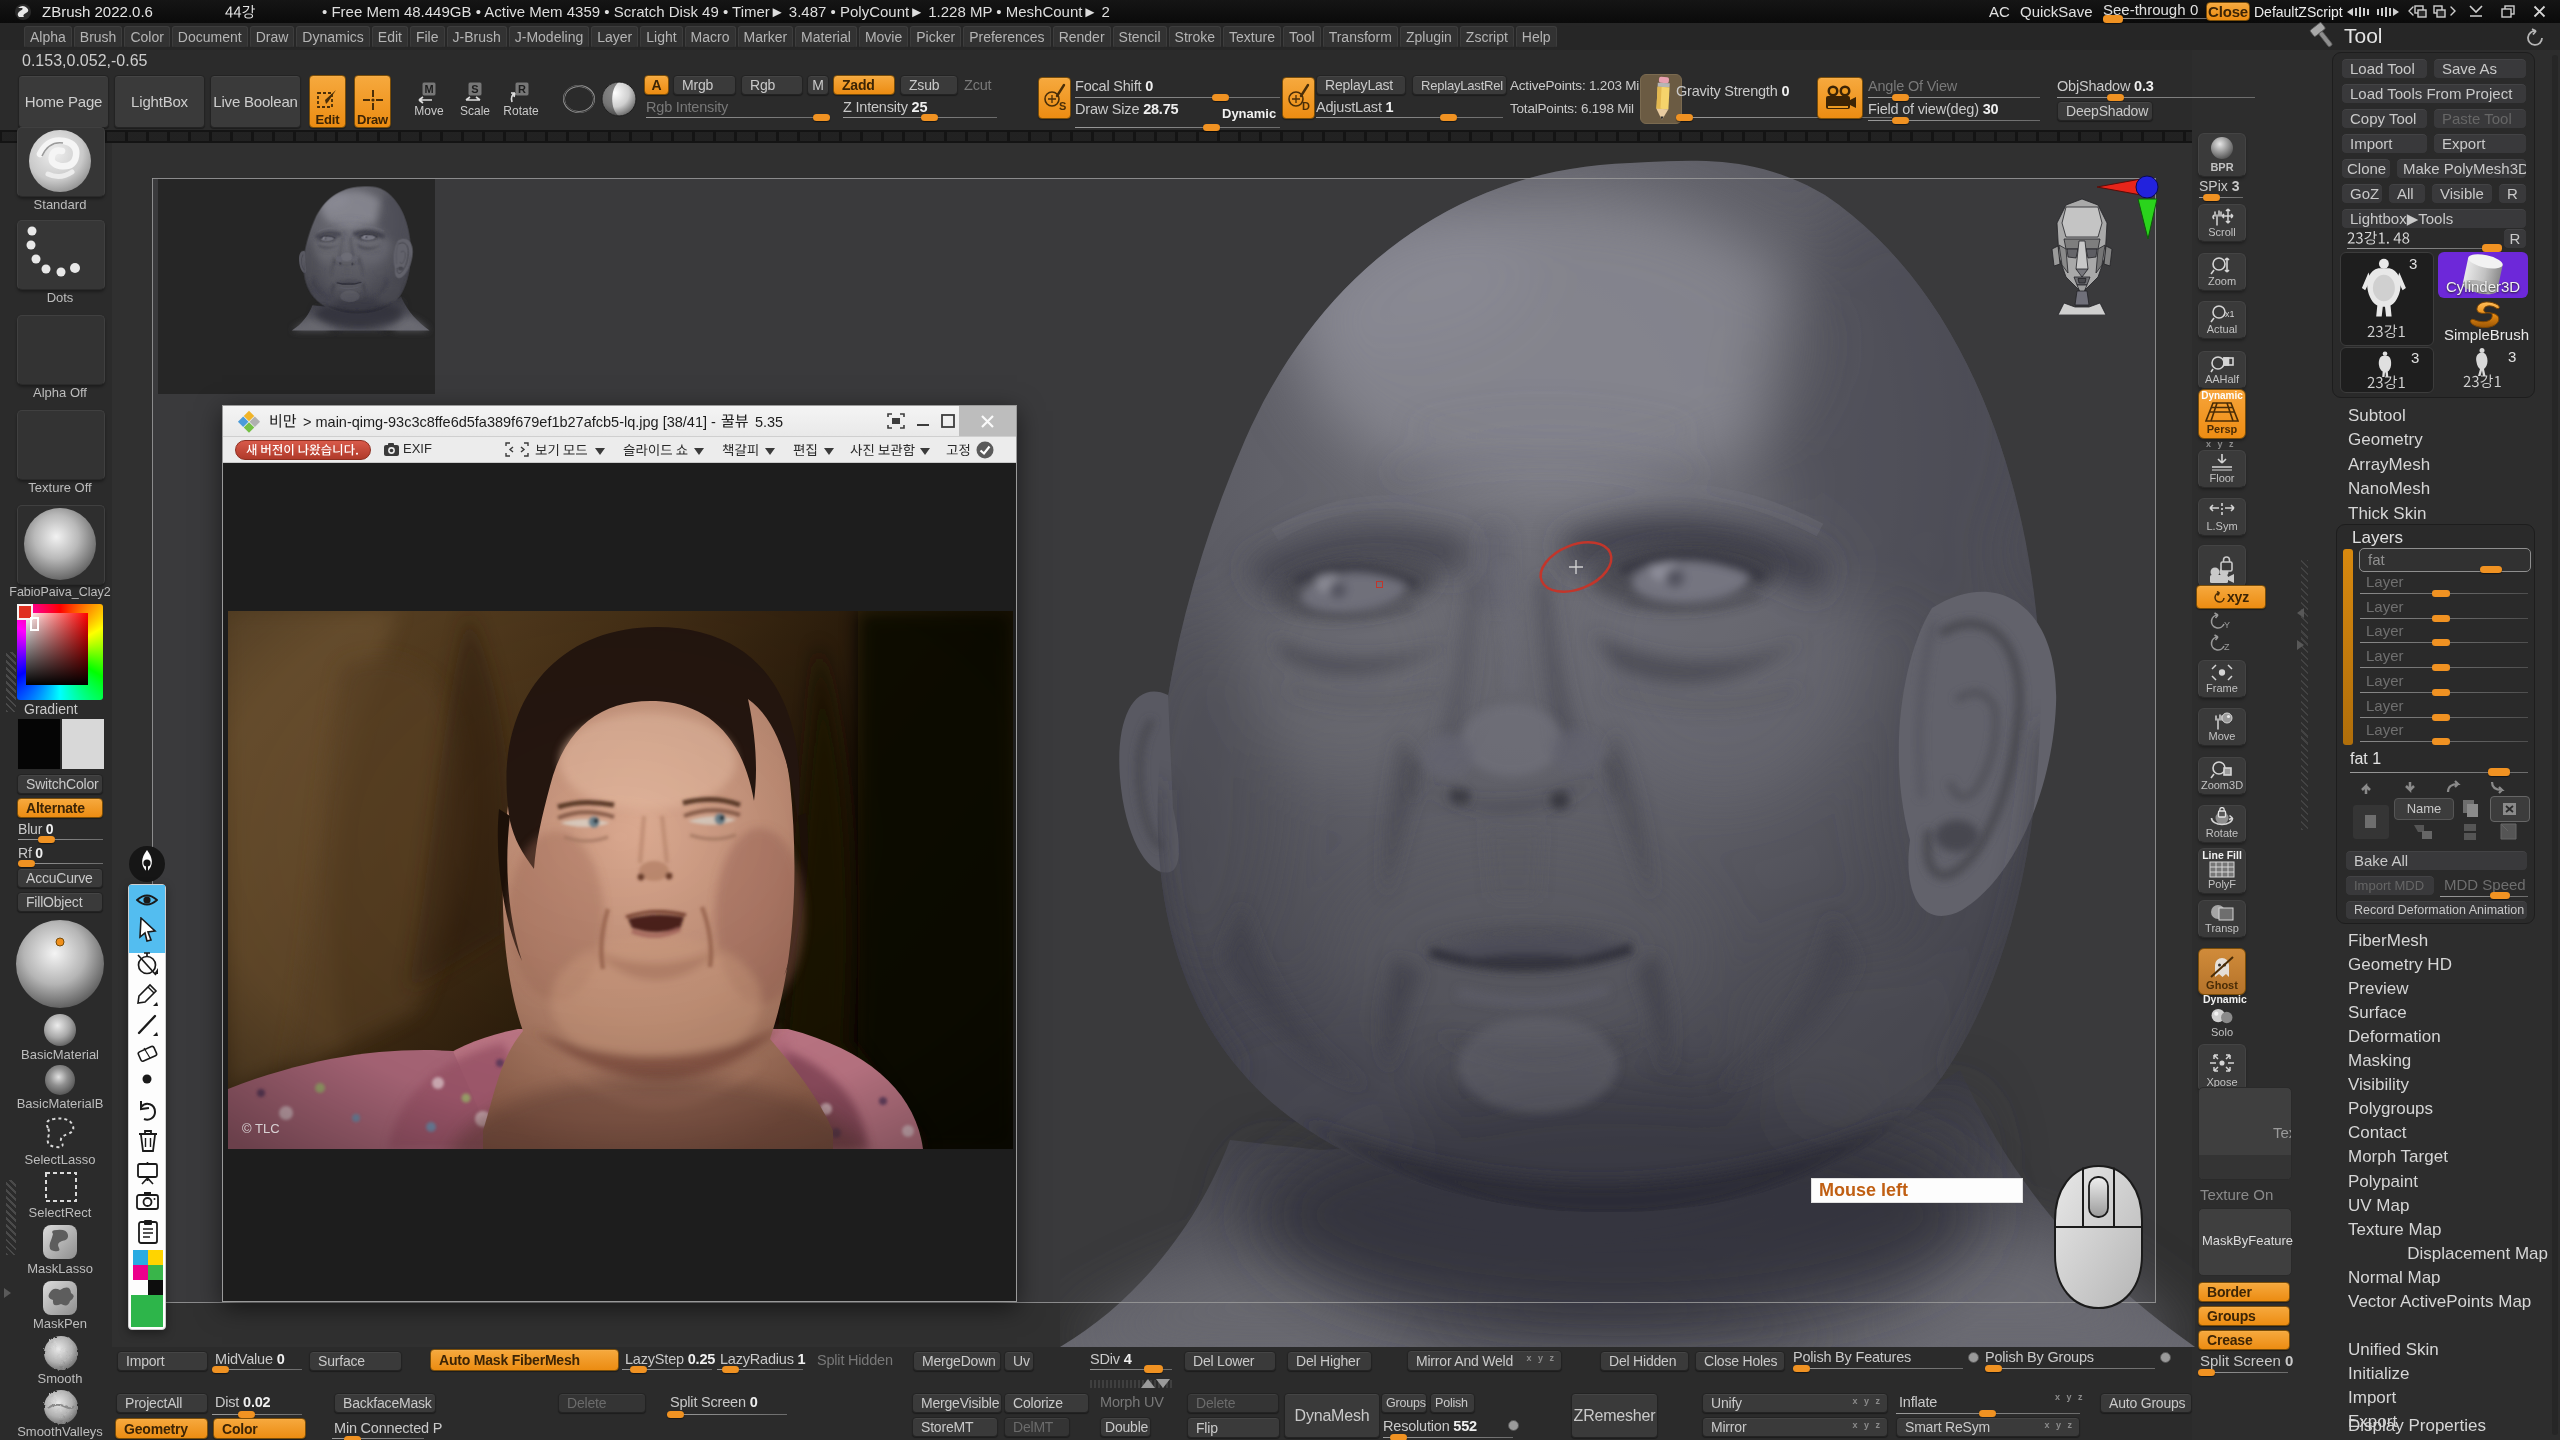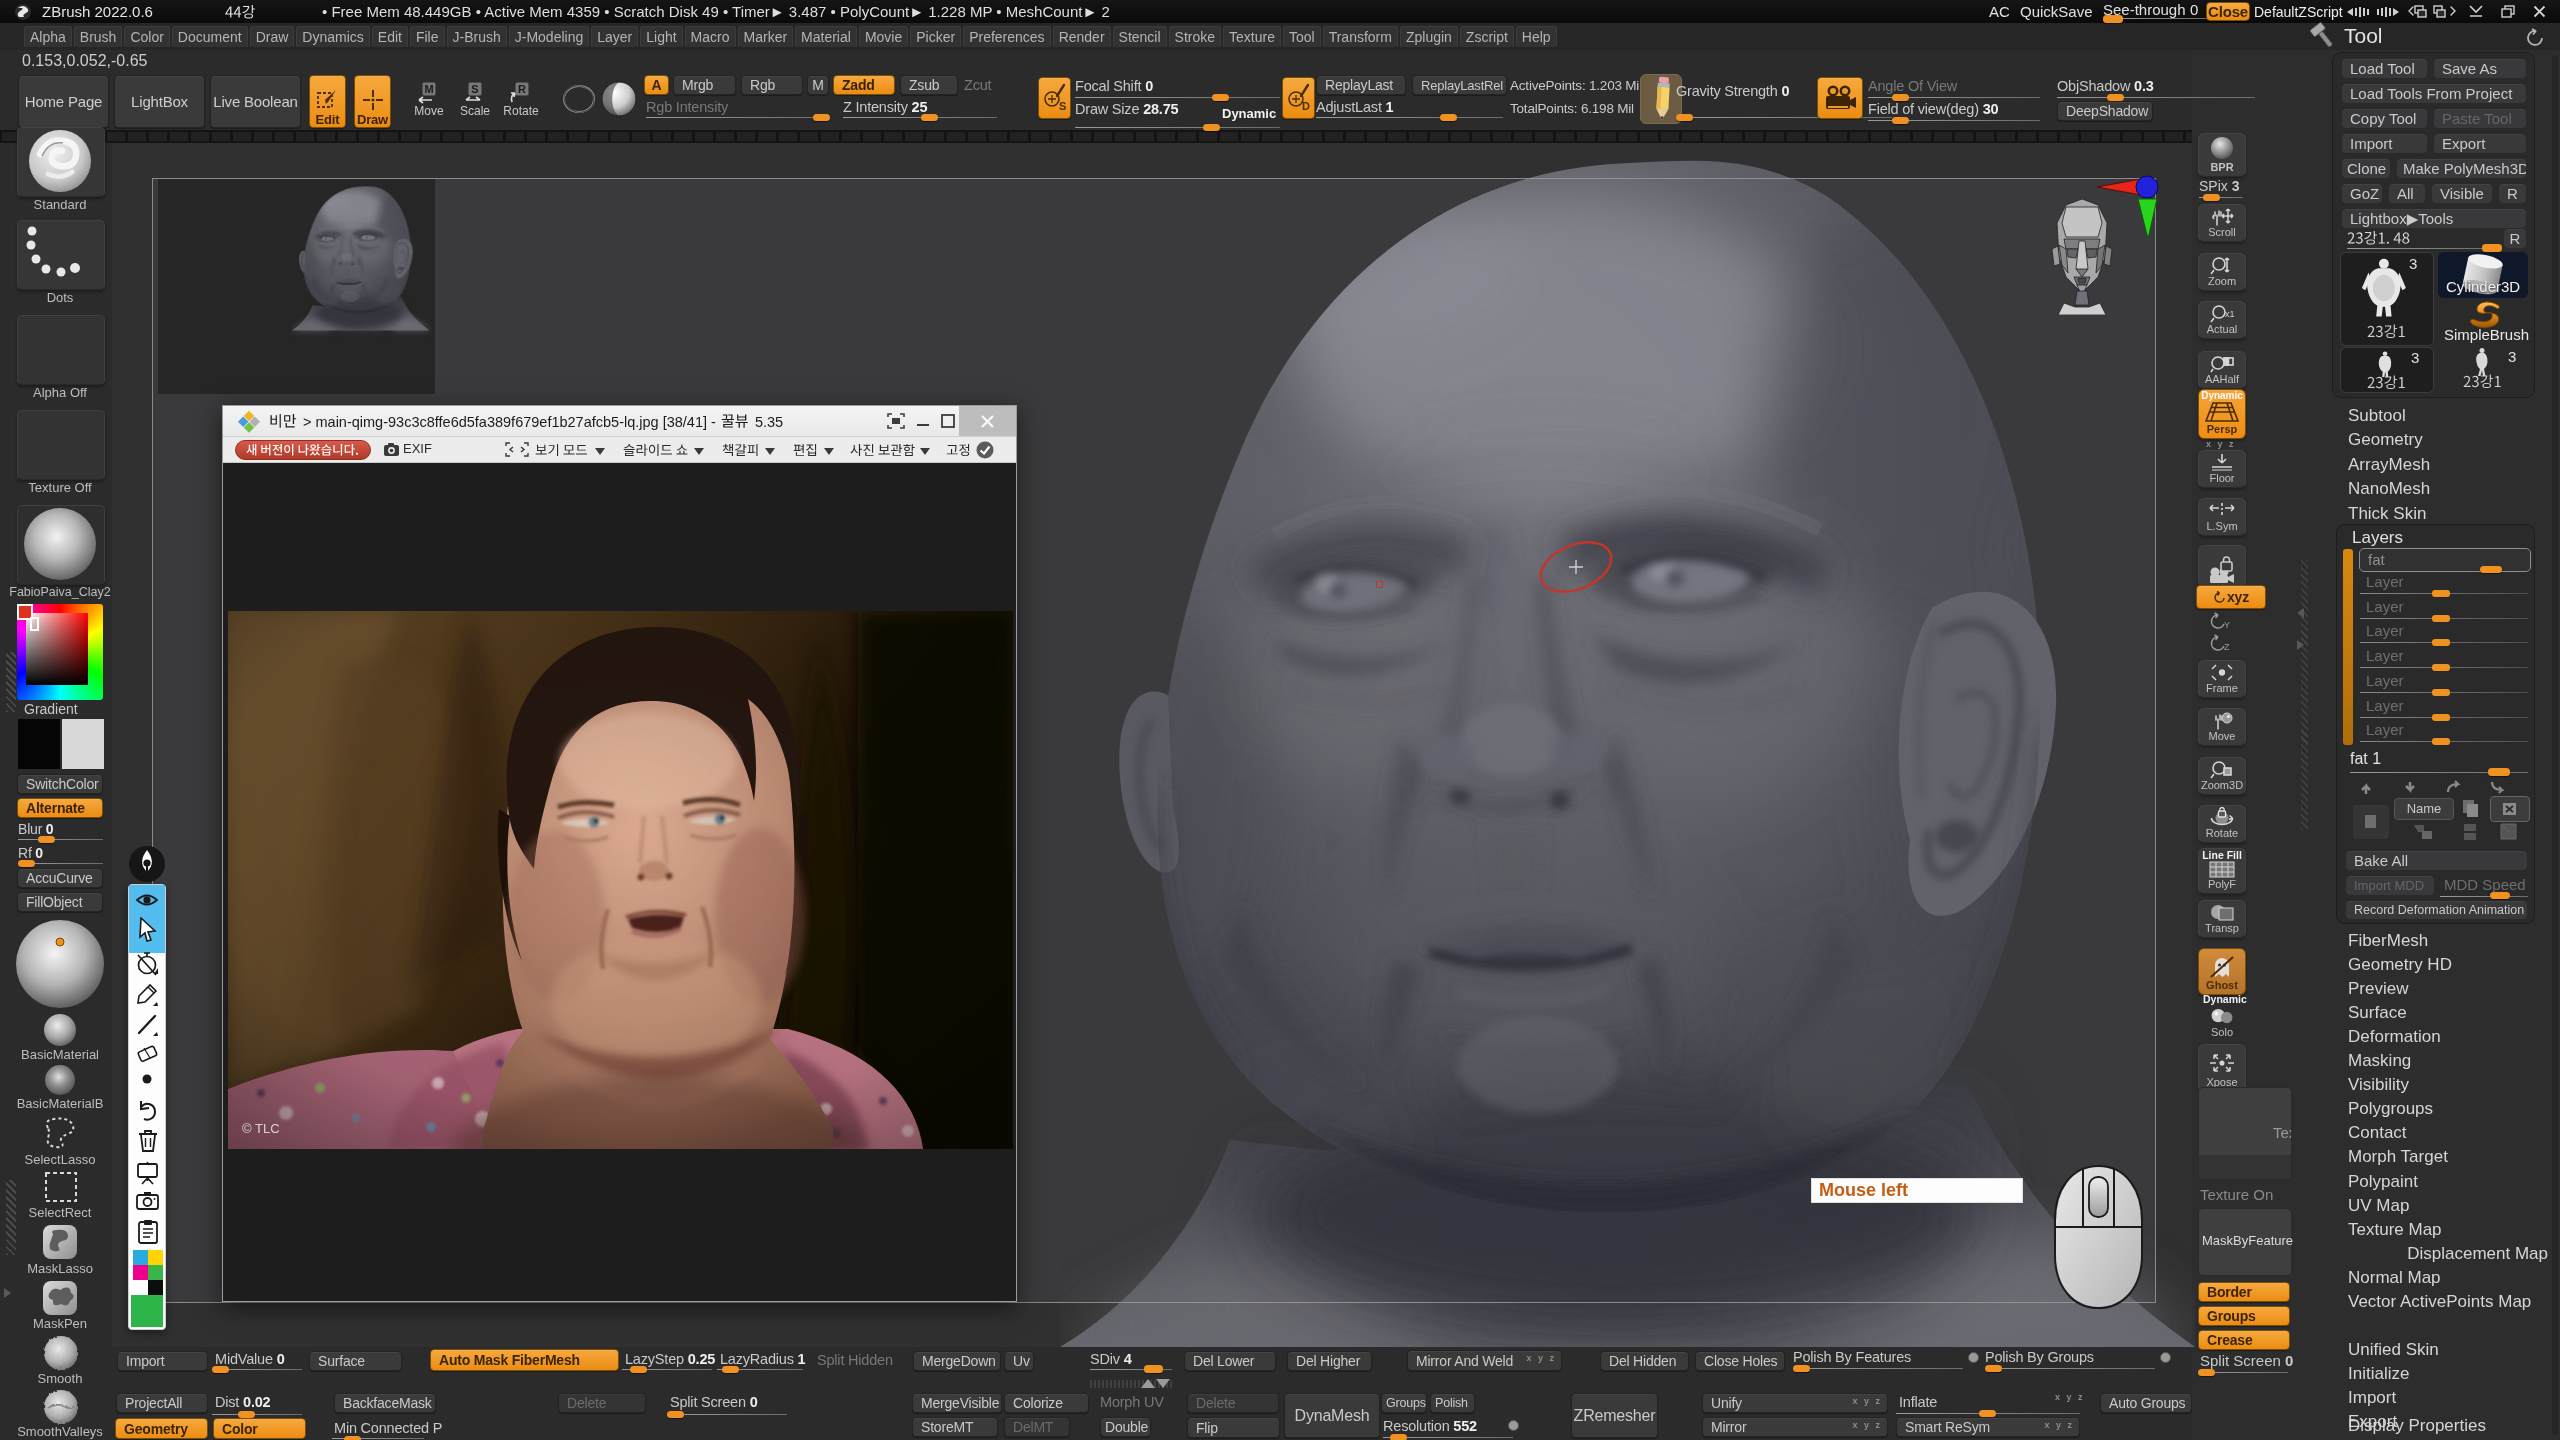--- a/index.html
+++ b/index.html
@@ -1260,21 +1260,21 @@
         </g>
 <ellipse cx="30" cy="30" rx="10" ry="12" fill="#d0d0d0"></ellipse>
 </svg>
 <span class="lbl" style="left:68px;top:2px;font-size:15px;color:#e0e0e0">3</span>
 <svg class="abs" style="left:26px;top:70px" width="40" height="18" viewBox="0 0 40 18" aria-label="23강1">
         <g transform="translate(0,14)" fill="#cfcfcf">
           <path class="kp" d="M0.7 0V-0.8Q2.4 -2.3 3.5 -3.6Q4.6 -4.8 5.2 -5.9Q5.7 -7 5.7 -7.9Q5.7 -8.5 5.5 -9Q5.3 -9.5 4.8 -9.8Q4.4 -10.1 3.7 -10.1Q3 -10.1 2.4 -9.7Q1.9 -9.4 1.4 -8.8L0.6 -9.6Q1.3 -10.3 2 -10.8Q2.8 -11.2 3.8 -11.2Q4.8 -11.2 5.5 -10.8Q6.3 -10.4 6.7 -9.7Q7 -8.9 7 -8Q7 -6.9 6.5 -5.7Q6 -4.6 5 -3.5Q4 -2.3 2.7 -1.1Q3.2 -1.1 3.6 -1.1Q4.1 -1.2 4.5 -1.2H7.6V0Z M12.3 0.2Q11.4 0.2 10.8 -0Q10.1 -0.2 9.6 -0.6Q9.1 -0.9 8.8 -1.3L9.5 -2.2Q9.9 -1.7 10.6 -1.3Q11.2 -0.9 12.2 -0.9Q12.8 -0.9 13.3 -1.2Q13.9 -1.4 14.1 -1.9Q14.4 -2.4 14.4 -3Q14.4 -3.7 14.1 -4.1Q13.8 -4.6 13 -4.9Q12.3 -5.2 11 -5.2V-6.2Q12.1 -6.2 12.8 -6.5Q13.5 -6.8 13.7 -7.3Q14 -7.8 14 -8.3Q14 -9.1 13.5 -9.6Q13 -10.1 12.2 -10.1Q11.5 -10.1 10.9 -9.8Q10.4 -9.5 9.9 -9L9.2 -9.9Q9.8 -10.5 10.5 -10.8Q11.3 -11.2 12.2 -11.2Q13.2 -11.2 13.9 -10.9Q14.6 -10.5 15 -9.9Q15.4 -9.3 15.4 -8.4Q15.4 -7.4 14.9 -6.8Q14.4 -6.1 13.5 -5.8V-5.7Q14.1 -5.6 14.7 -5.2Q15.2 -4.8 15.5 -4.3Q15.8 -3.7 15.8 -2.9Q15.8 -2 15.3 -1.3Q14.9 -0.6 14.1 -0.2Q13.3 0.2 12.3 0.2Z M26.7 -12.4H27.9V-4.3H26.7ZM27.6 -8.9H29.9V-7.9H27.6ZM22.9 -11.4H24.3Q24.3 -9.7 23.5 -8.3Q22.7 -6.9 21.3 -5.8Q19.9 -4.8 17.9 -4.2L17.4 -5.2Q19.1 -5.8 20.4 -6.6Q21.6 -7.4 22.3 -8.5Q22.9 -9.6 22.9 -10.8ZM18 -11.4H23.6V-10.4H18ZM23.7 -4.1Q25 -4.1 26 -3.8Q27 -3.5 27.5 -2.9Q28.1 -2.3 28.1 -1.5Q28.1 -0.7 27.5 -0.1Q27 0.5 26 0.8Q25 1.1 23.7 1.1Q22.3 1.1 21.3 0.8Q20.3 0.5 19.8 -0.1Q19.3 -0.7 19.3 -1.5Q19.3 -2.3 19.8 -2.9Q20.3 -3.5 21.3 -3.8Q22.3 -4.1 23.7 -4.1ZM23.7 -3.1Q22.7 -3.1 22 -2.9Q21.3 -2.7 20.9 -2.4Q20.5 -2 20.5 -1.5Q20.5 -1 20.9 -0.6Q21.3 -0.3 22 -0.1Q22.7 0.1 23.7 0.1Q24.7 0.1 25.4 -0.1Q26.1 -0.3 26.5 -0.6Q26.9 -1 26.9 -1.5Q26.9 -2 26.5 -2.4Q26.1 -2.7 25.4 -2.9Q24.7 -3.1 23.7 -3.1Z M31.8 0V-1.1H34.2V-9.3H32.3V-10.2Q33 -10.3 33.6 -10.5Q34.1 -10.7 34.5 -11H35.6V-1.1H37.8V0Z"></path>
         </g>
       </svg>
 </div>
-<div class="abs" style="left:2438px;top:252px;width:90px;height:46px;background:#0f172a;border-radius:6px;overflow:hidden">
+<div class="abs" style="left:2438px;top:252px;width:90px;height:46px;background:#6d28d9;border-radius:6px;overflow:hidden">
 <svg width="90" height="46" viewBox="0 0 90 46">
 <defs>
           <linearGradient id="cylg" x1="0" y1="0" x2="1" y2="0">
             <stop offset="0%" stop-color="#e9e9e9"></stop>
             <stop offset="55%" stop-color="#c2c2c2"></stop>
             <stop offset="100%" stop-color="#8a8a8a"></stop>
           </linearGradient>
         </defs>
 <g transform="rotate(12 45 18) translate(6,2) scale(0.88)">
           <rect x="25" y="8" width="40" height="30" fill="url(#cylg)"></rect>

